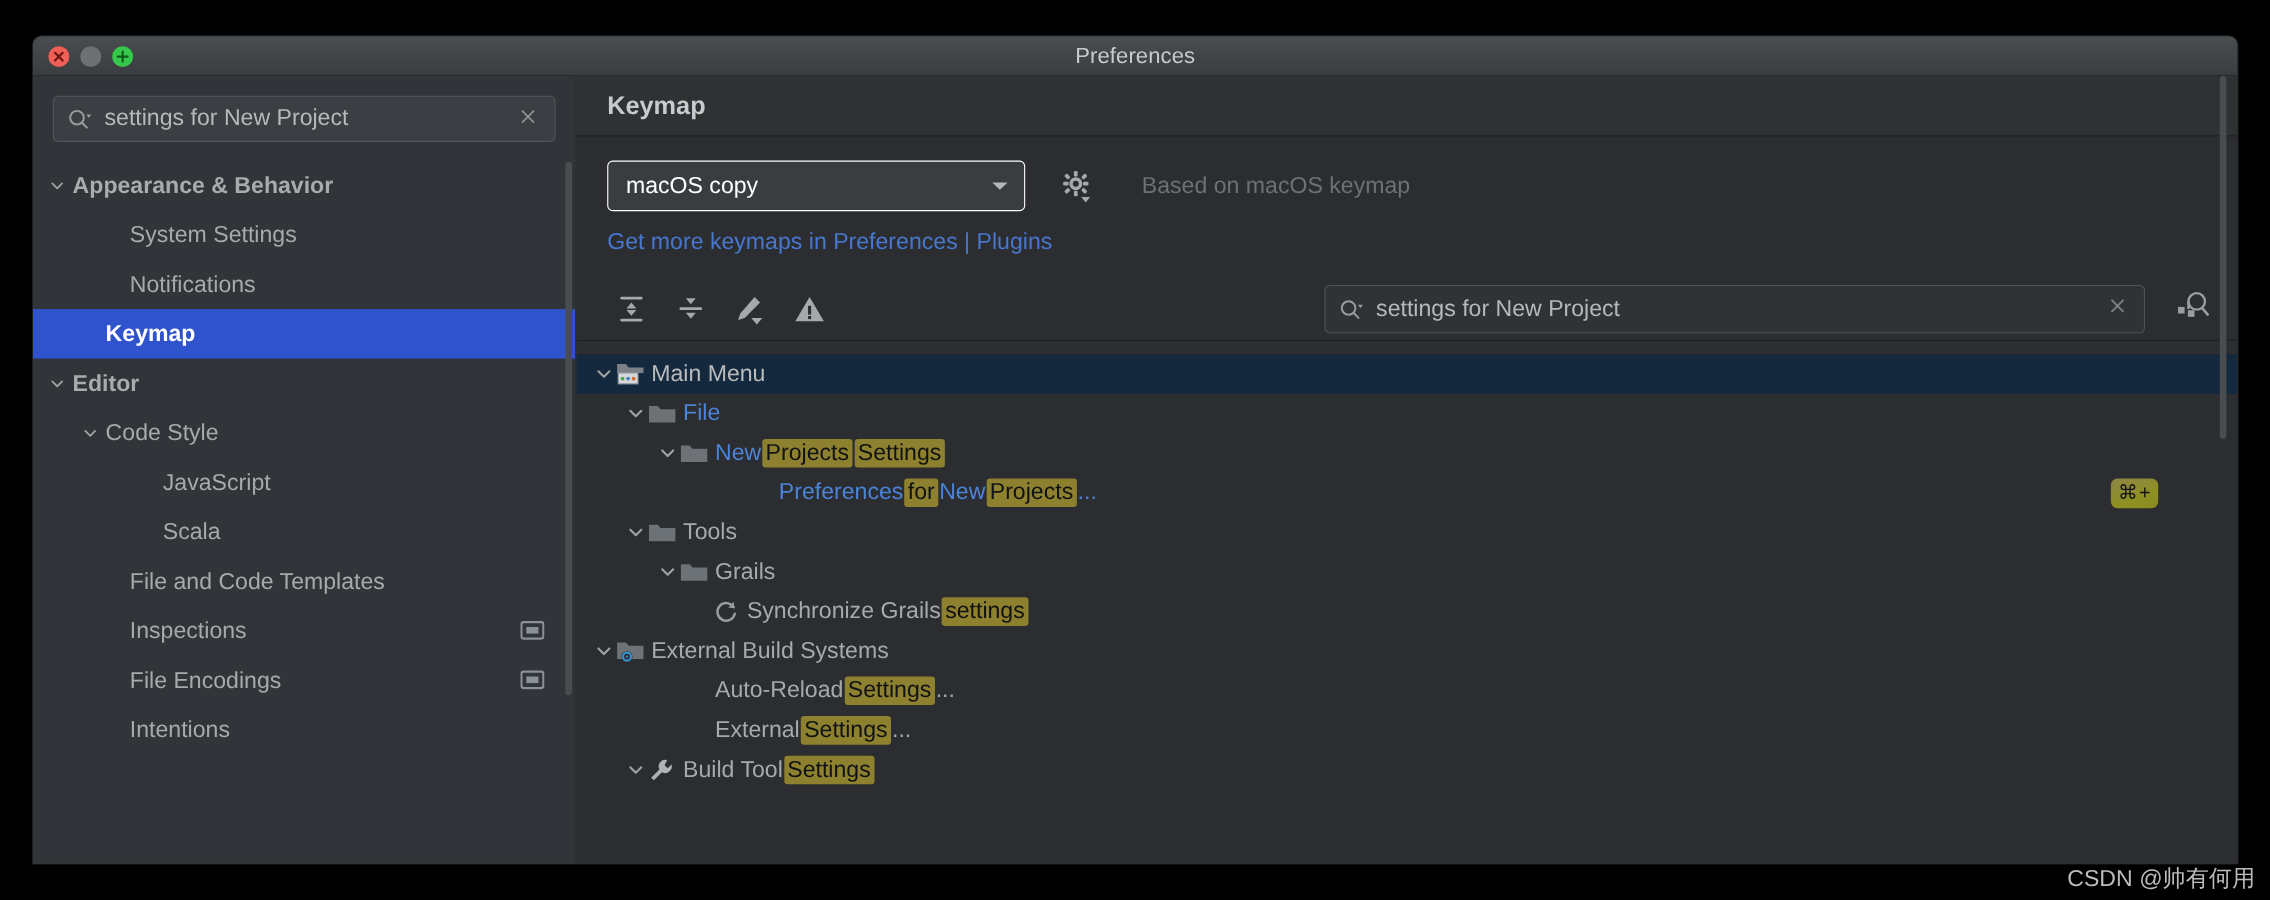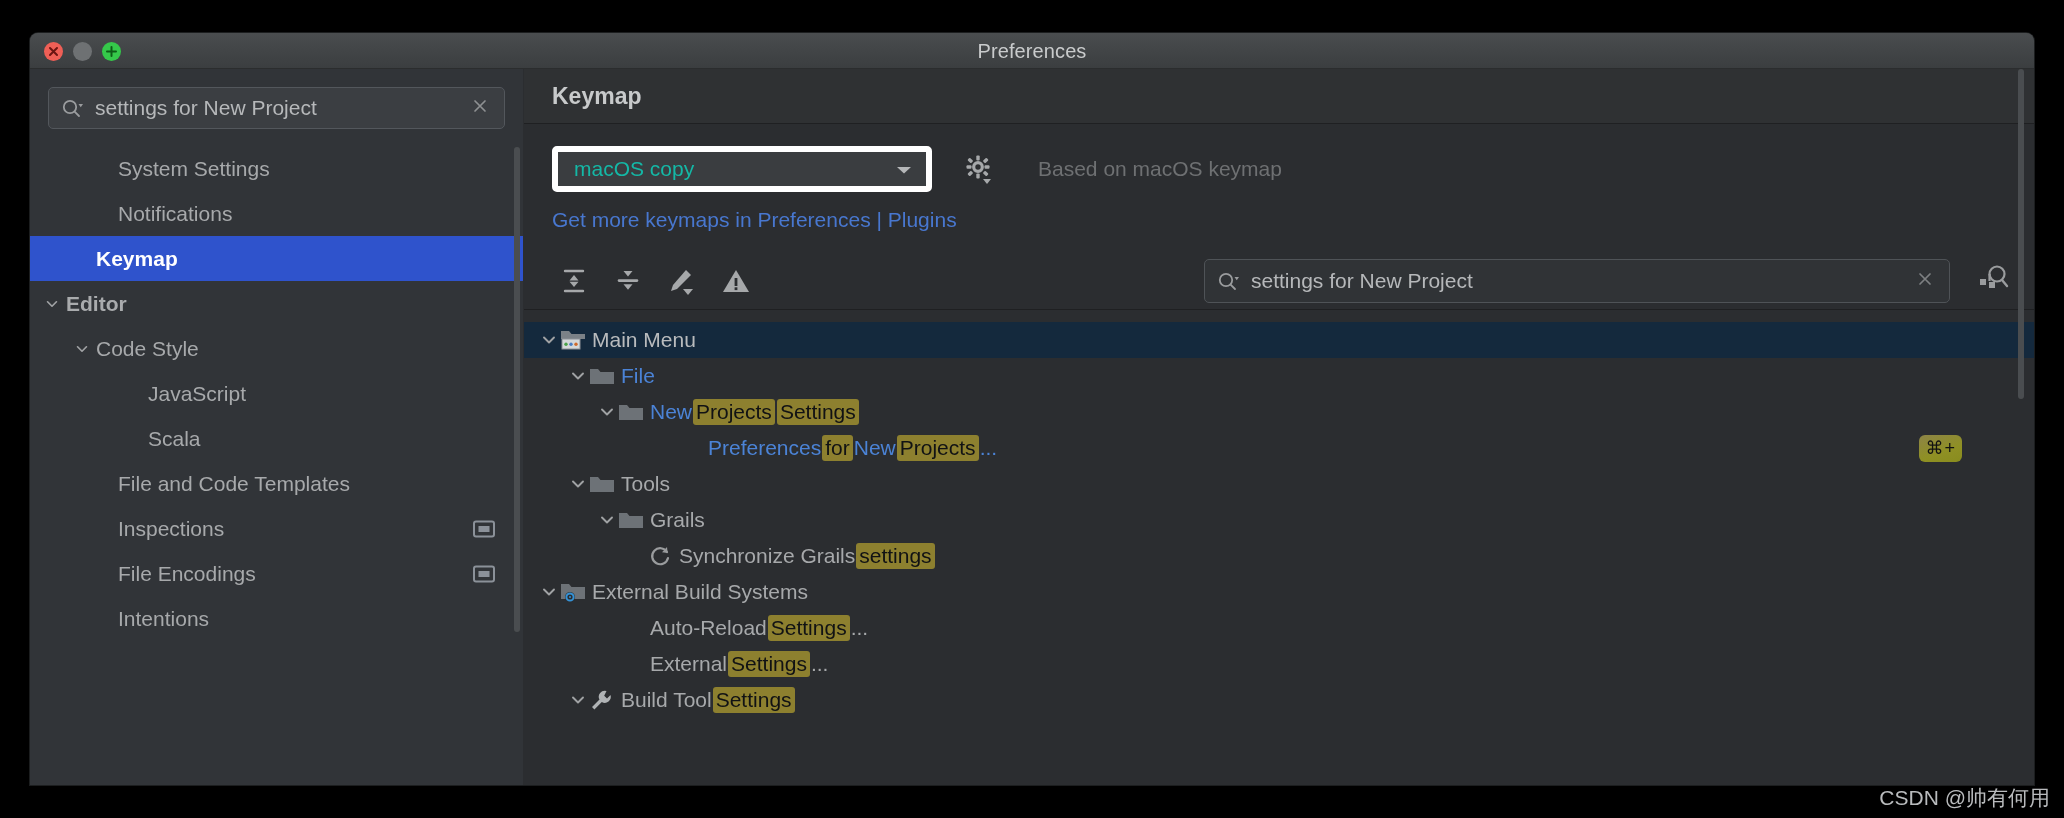--- a/index.html
+++ b/index.html
@@ -124,25 +124,25 @@
   .main-header .h1 { font-size: 23px; font-weight: bold; color: #c8cacb; }
 
   .keymap-row {
     display: flex; align-items: center;
     padding: 22px 0 0 28px;
     gap: 0;
   }
   .combo {
     width: 380px; height: 46px;
     background: #3a3d40;
-    border: 6px solid #ffffff;
+    border: 1px solid #ffffff;
     border-radius: 5px;
     display: flex; align-items: center;
     padding: 0 12px 0 16px;
-    color: #14b8a6; font-size: 21px;
+    color: #ffffff; font-size: 21px;
     position: relative;
   }
   .combo .cval { flex: 1; }
   .gear { margin-left: 32px; display: flex; align-items: center; }
   .based { margin-left: 44px; color: #6e7072; font-size: 21px; }
 
   .plug-link {
     margin: 16px 0 0 28px;
     color: #4877cf; font-size: 21px;
     cursor: pointer;
@@ -259,20 +259,28 @@
             </span>
             <span class="side-search-text">settings for New Project</span>
             <span class="clear-x">
               <svg width="20" height="20" viewBox="0 0 20 20">
                   <path d="M5 5 L15 15 M15 5 L5 15" stroke="#8e9092" stroke-width="1.7" stroke-linecap="round"></path>
                 </svg>
             </span>
           </div>
         </div>
         <div class="side-tree" id="sidebar-tree">
+            <div class="srow lvl0 bold">
+              <span class="chev">
+                <svg width="18" height="18" viewBox="0 0 18 18">
+                  <path d="M4 6.5 L9 11.5 L14 6.5" fill="none" stroke="#a0a2a4" stroke-width="1.9" stroke-linecap="round" stroke-linejoin="round"></path>
+                </svg>
+              </span>
+              <span>Appearance &amp; Behavior</span>
+            </div>
             <div class="srow lvl2">
               <span>System Settings</span>
             </div>
             <div class="srow lvl2">
               <span>Notifications</span>
             </div>
             <div class="srow lvl1 bold selected">
               <span>Keymap</span>
             </div>
             <div class="srow lvl0 bold">

